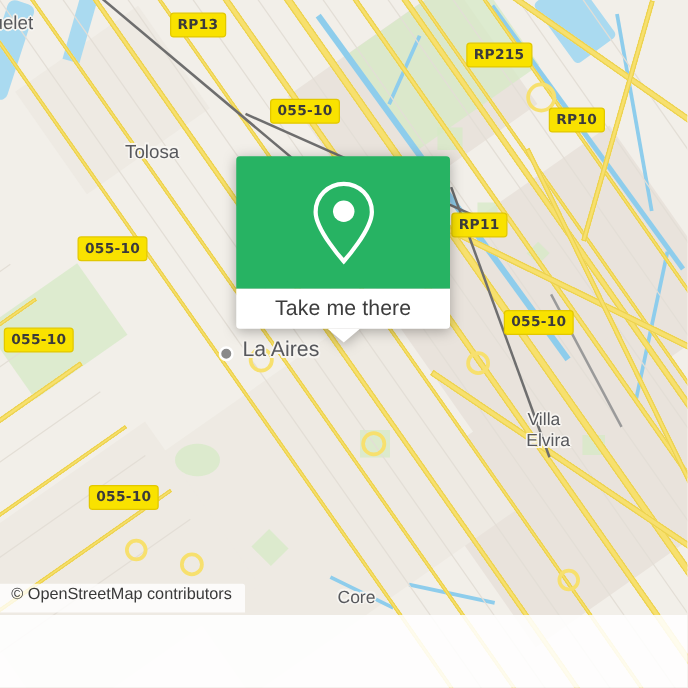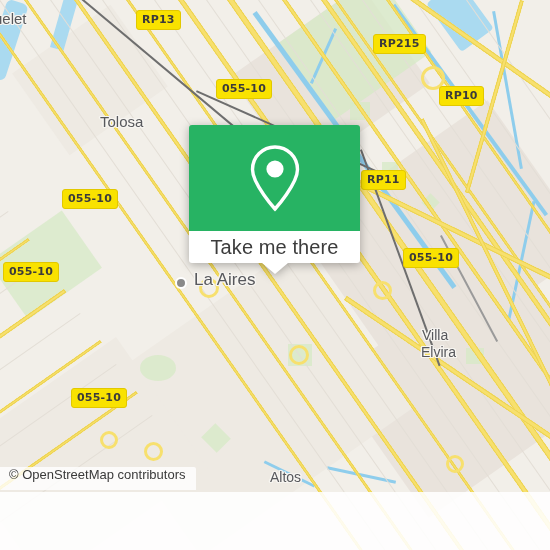--- a/index.html
+++ b/index.html
@@ -52,21 +52,21 @@
   .citydot{position:absolute;width:8px;height:8px;border-radius:50%;
     background:#8a8a8a;border:2px solid #ffffff;box-sizing:content-box;}
 
   
   .popup{position:absolute;left:189px;top:125px;width:171px;
     filter:drop-shadow(0 2px 5px rgba(0,0,0,.30));}
   .popup-top{height:106px;background:#27b363;border-radius:3px 3px 0 0;
     display:flex;align-items:center;justify-content:center;}
   .popup-bottom{height:32px;background:#ffffff;border-radius:0 0 3px 3px;
     display:flex;align-items:center;justify-content:center;}
-  .popup-bottom span{font-size:20px;color:#3c3c3c;letter-spacing:.1px;}
+  .popup-bottom span{font-size:17px;color:#3c3c3c;letter-spacing:.1px;}
   .popup-tail{position:absolute;left:50%;top:100%;transform:translateX(-50%);
     width:0;height:0;border-left:13px solid transparent;border-right:13px solid transparent;
     border-top:11px solid #ffffff;}
 
   
   .attrib{position:absolute;left:0;top:467px;height:23px;
     background:rgba(255,255,255,.80);display:flex;align-items:flex-start;
     padding:0 10px 0 9px;border-radius:0 2px 0 0;}
   .attrib span{font-size:13px;color:#3a3a3a;white-space:nowrap;}
 
@@ -180,21 +180,21 @@
     <div class="shield" style="left:71px;top:388px;">055-10</div>
     <div class="shield" style="left:361px;top:170px;">RP11</div>
     <div class="shield" style="left:403px;top:248px;">055-10</div>
 
     <div class="place town" style="left:-6px;top:10px;">uelet</div>
     <div class="place town" style="left:100px;top:113px;">Tolosa</div>
     <div class="citydot" style="left:175px;top:277px;"></div>
     <div class="place city" style="left:194px;top:270px;">La Aires</div>
     <div class="place sub" style="left:422px;top:328px;">Villa</div>
     <div class="place sub" style="left:421px;top:345px;">Elvira</div>
-    <div class="place sub" style="left:270px;top:470px;">Altos</div>
+    <div class="place sub" style="left:270px;top:470px;">Core</div>
 
     <div class="popup">
       <div class="popup-top">
         <svg width="62" height="74" viewBox="0 0 62 74">
           <path d="M31 6 C18.5 6 8.5 16 8.5 28.5 C8.5 43 31 68 31 68 C31 68 53.5 43 53.5 28.5 C53.5 16 43.5 6 31 6 Z" fill="none" stroke="#ffffff" stroke-width="3.4"></path>
           <circle cx="31" cy="28" r="8.6" fill="#ffffff"></circle>
         </svg>
       </div>
       <div class="popup-bottom">
         <span>Take me there</span>

